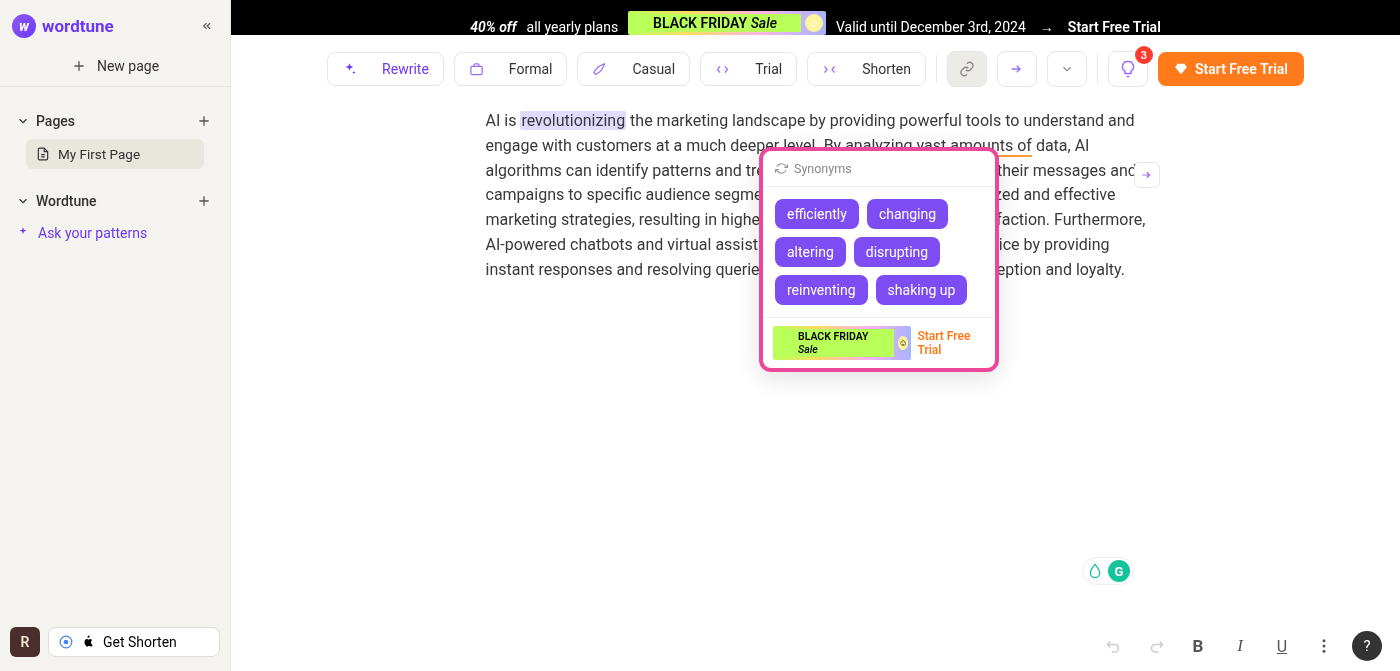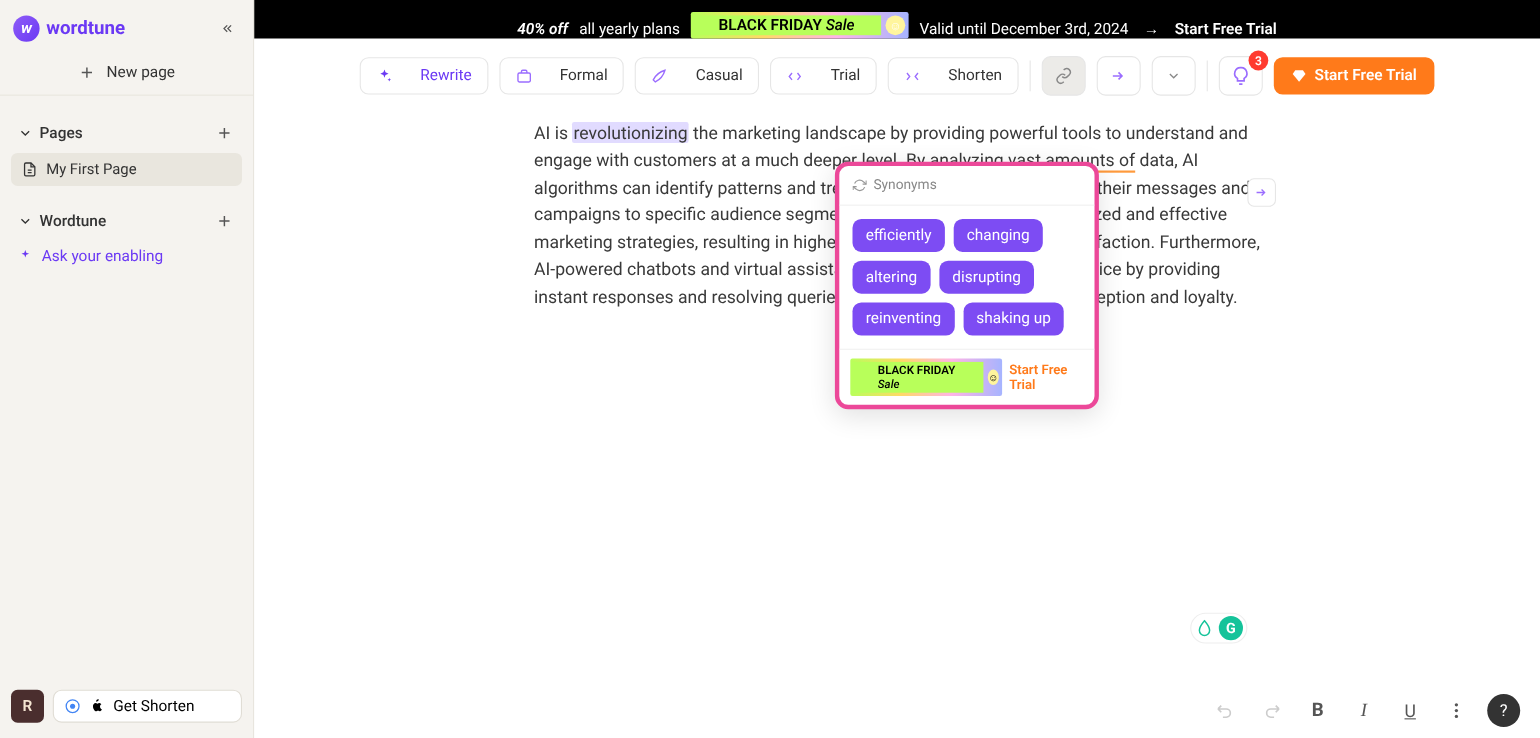--- a/index.html
+++ b/index.html
@@ -24,21 +24,21 @@
     .collapse-btn { width: 24px; height: 24px; display: flex; align-items: center; justify-content: center; color: #555; cursor: pointer; border-radius: 4px; }
     
     .nav-item { display: flex; align-items: center; gap: 10px; padding: 8px 6px; color: #333; font-size: 14px; cursor: pointer; border-radius: 6px; justify-content: center; }
     .nav-icon { width: 16px; height: 16px; color: #555; flex-shrink: 0; }
     
     .section-hdr { display: flex; align-items: center; justify-content: space-between; padding: 10px 6px 6px; margin-top: 10px; border-top: none; }
     .section-hdr-left { display: flex; align-items: center; gap: 6px; color: #333; font-size: 14px; font-weight: 500; }
     .plus-btn { width: 20px; height: 20px; display: flex; align-items: center; justify-content: center; color: #555; cursor: pointer; }
     hr.sep { border: none; border-top: 1px solid #e8e5de; margin: 4px -10px; }
     
-    .page-item { display: flex; align-items: center; gap: 8px; padding: 7px 10px; background: #e9e6de; border-radius: 6px; font-size: 13.5px; color: #333; margin: 2px 0; }
+    .page-item { display: flex; align-items: center; gap: 8px; padding: 7px 10px; background: #e9e6de; border-radius: 6px; font-size: 13.5px; color: #333; margin: 2px 16px; }
     .ask-summaries { display: flex; align-items: center; gap: 8px; padding: 8px 6px; color: #6b39f4; font-size: 14px; cursor: pointer; }
     
     .sidebar-footer { margin-top: auto; display: flex; align-items: center; gap: 8px; padding: 6px 0; }
     .avatar { width: 30px; height: 30px; background: #4a2e2e; color: #f5e6d3; border-radius: 6px; display: flex; align-items: center; justify-content: center; font-weight: 600; font-size: 14px; }
     .get-wt { flex: 1; display: flex; align-items: center; gap: 8px; padding: 6px 10px; border: 1px solid #e0ddd5; border-radius: 8px; background: #fff; font-size: 14px; cursor: pointer; }
     .get-wt svg { width: 14px; height: 14px; }
     
     
     .content { flex: 1; display: flex; flex-direction: column; position: relative; padding-top: 35px; }
     
@@ -139,21 +139,21 @@
         <svg width="16" height="16" viewBox="0 0 24 24" fill="none" stroke="currentColor" stroke-width="2">
             <path d="M12 5v14M5 12h14"></path>
           </svg>
       </div>
     </div>
 
     <div class="ask-summaries">
       <svg width="14" height="14" viewBox="0 0 24 24" fill="currentColor">
           <path d="M12 2l1.5 4.5L18 8l-4.5 1.5L12 14l-1.5-4.5L6 8l4.5-1.5z"></path>
         </svg>
-      <span>Ask your enabling</span>
+      <span>Ask your patterns</span>
     </div>
 
     <div class="sidebar-footer">
       <div class="avatar">R</div>
       <div class="get-wt">
         <svg viewBox="0 0 24 24">
             <circle cx="12" cy="12" r="10" fill="#fff" stroke="#4285f4" stroke-width="2"></circle>
             <circle cx="12" cy="12" r="4" fill="#4285f4"></circle>
           </svg>
         <svg viewBox="0 0 24 24" fill="#000">

